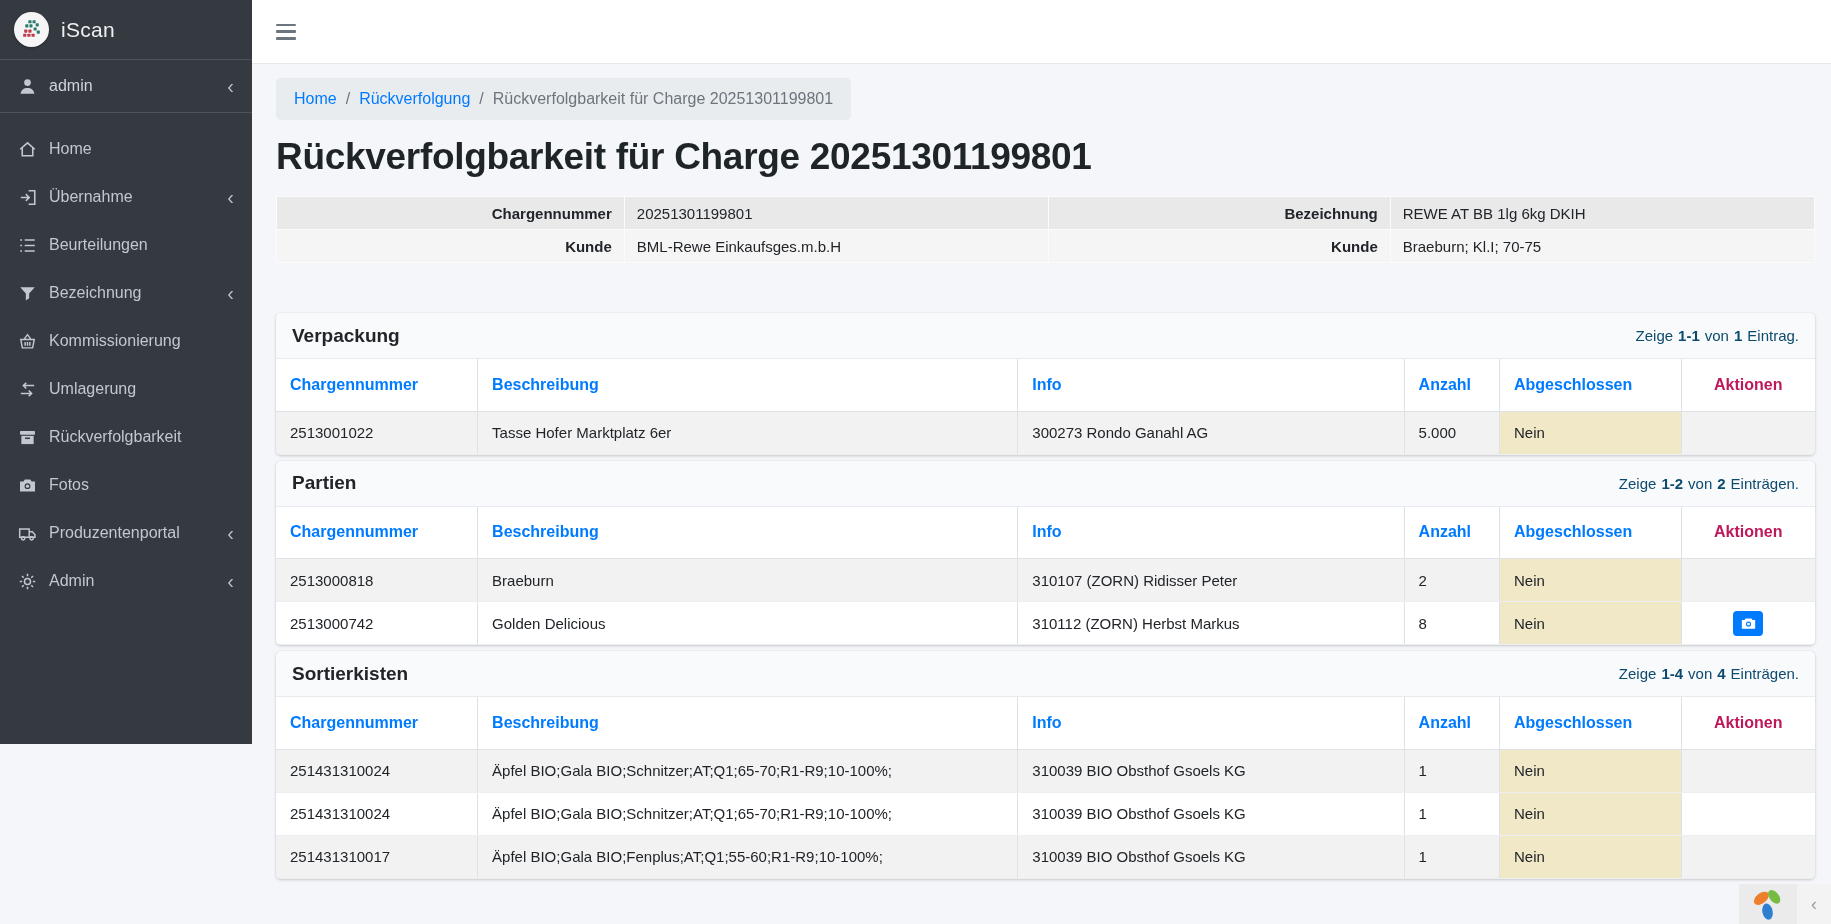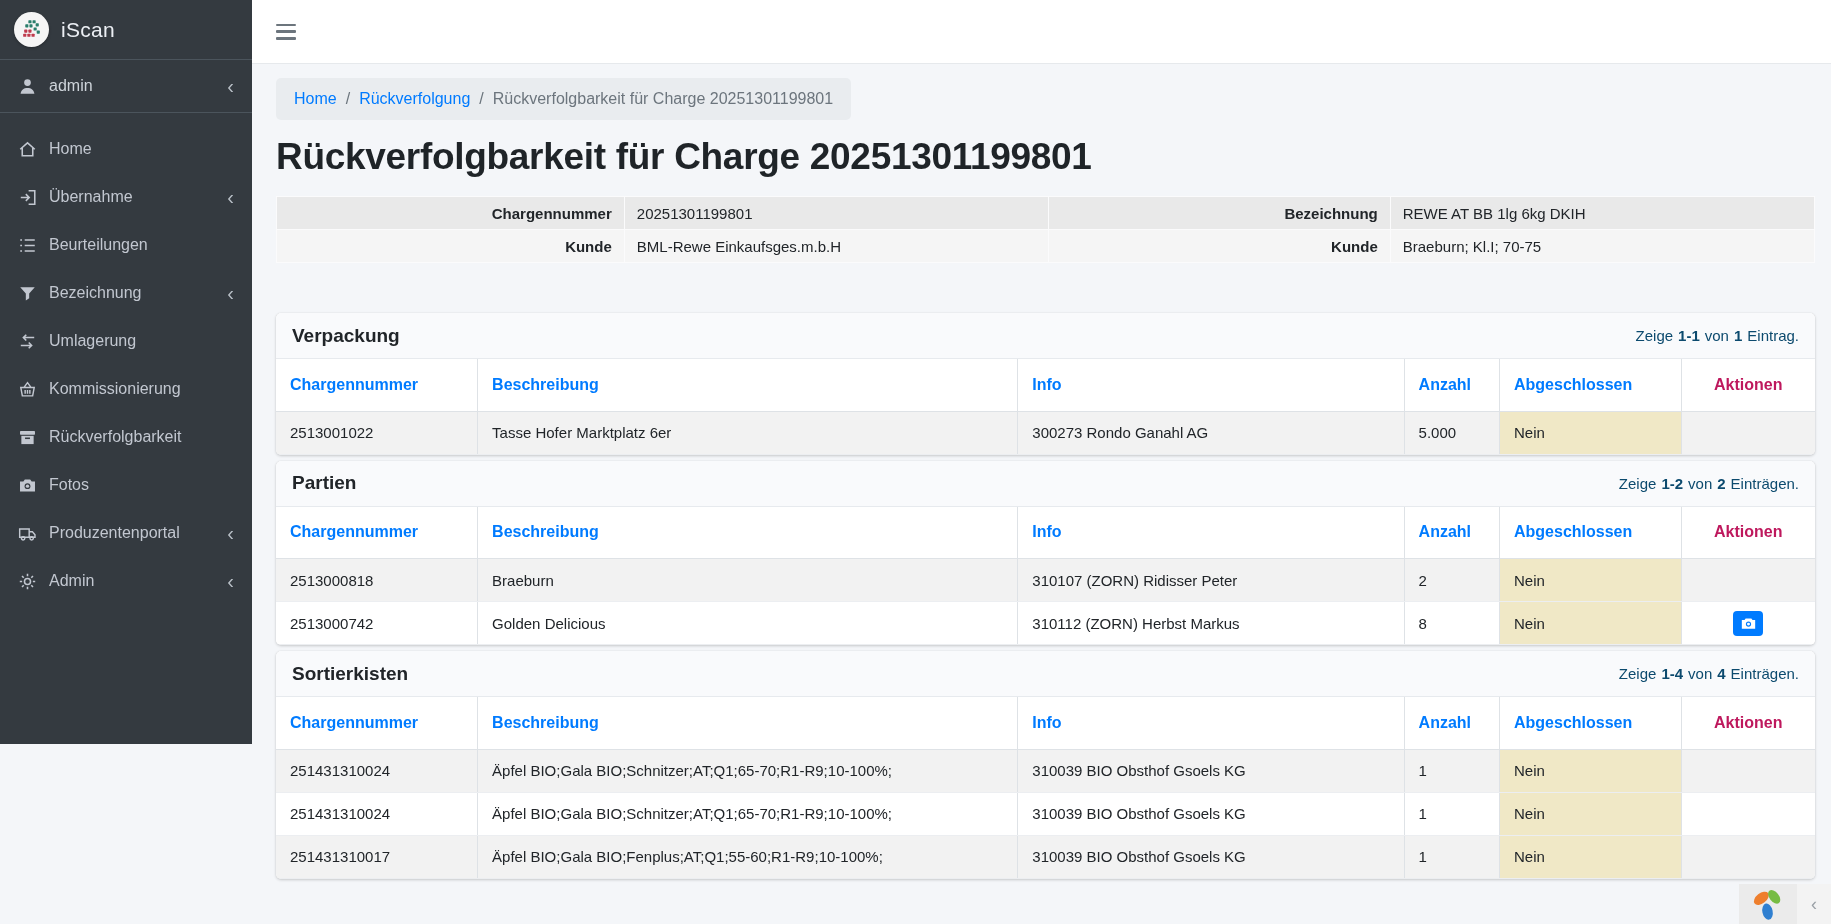--- a/index.html
+++ b/index.html
@@ -145,33 +145,33 @@
         <span class="s-icon">
           <svg viewBox="0 0 17 17">
               <path d="M2 2.8h13l-5 5.6v4.4l-3 1.9V8.4z" fill="#c2c7d0"></path>
             </svg>
         </span>
         <span class="label">Bezeichnung</span>
         <span class="chev">‹</span>
       </div>
       <div class="nav-item">
         <span class="s-icon">
+          <svg viewBox="0 0 17 17" fill="none" stroke="#c2c7d0" stroke-width="1.3">
+              <path d="M2.5 6.8h12l-1.4 7.4H3.9zM5.4 6.6 8.5 2.4l3.1 4.2M6.4 9v3.2M8.5 9v3.2M10.6 9v3.2"></path>
+            </svg>
+        </span>
+        <span class="label">Kommissionierung</span>
+      </div>
+      <div class="nav-item">
+        <span class="s-icon">
           <svg viewBox="0 0 17 17" fill="none" stroke="#c2c7d0" stroke-width="1.4">
               <path d="M14.5 5H5.2M7.4 2.4 4.8 5l2.6 2.6M2.5 12h9.3M9.6 9.4l2.6 2.6-2.6 2.6"></path>
             </svg>
         </span>
         <span class="label">Umlagerung</span>
-      </div>
-      <div class="nav-item">
-        <span class="s-icon">
-          <svg viewBox="0 0 17 17" fill="none" stroke="#c2c7d0" stroke-width="1.3">
-              <path d="M2.5 6.8h12l-1.4 7.4H3.9zM5.4 6.6 8.5 2.4l3.1 4.2M6.4 9v3.2M8.5 9v3.2M10.6 9v3.2"></path>
-            </svg>
-        </span>
-        <span class="label">Kommissionierung</span>
       </div>
       <div class="nav-item">
         <span class="s-icon">
           <svg viewBox="0 0 17 17">
               <rect x="1.8" y="2.6" width="13.4" height="3.4" rx="0.6" fill="#c2c7d0"></rect>
               <path d="M3 7h11v7.4H3z" fill="#c2c7d0"></path>
               <path d="M6.3 9.2h4.4" stroke="#343a40" stroke-width="1.4"></path>
             </svg>
         </span>
         <span class="label">Rückverfolgbarkeit</span>

